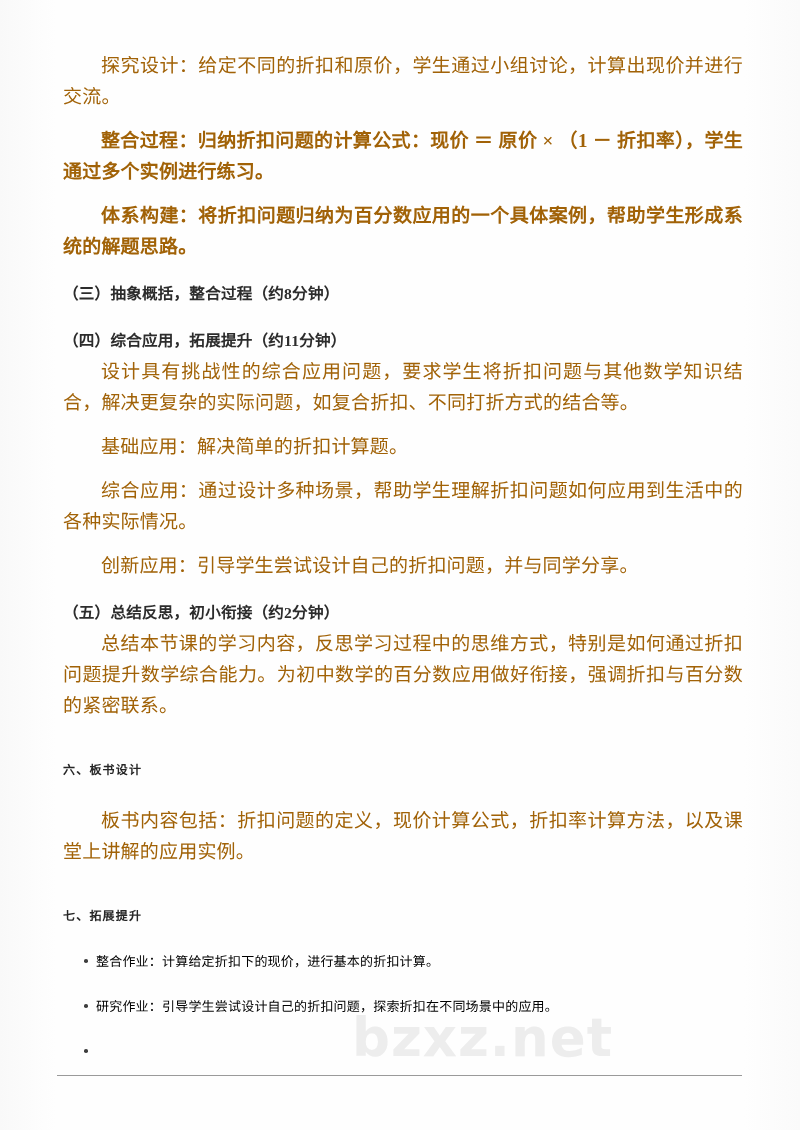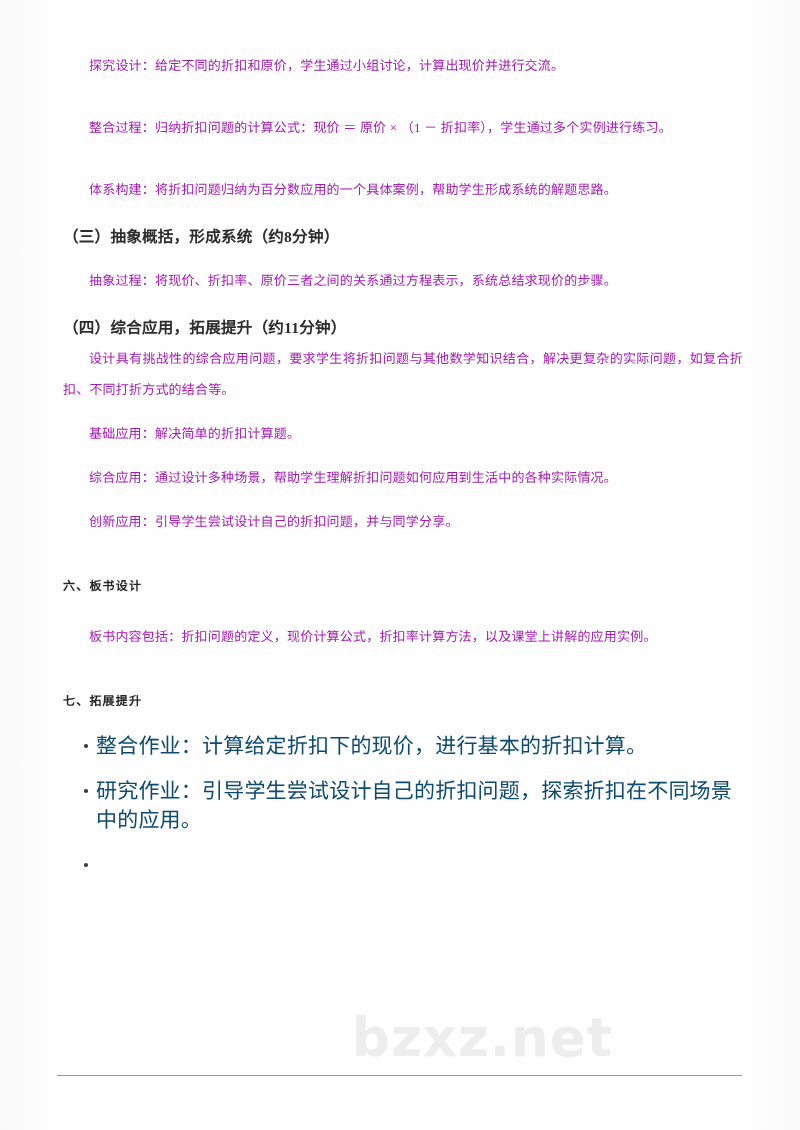--- a/index.html
+++ b/index.html
@@ -53,39 +53,40 @@
   .content {
     position: absolute;
     left: 63px;
     top: 0;
     width: 680px;
   }
 
   
   p {
     margin: 0;
-    font-size: 13px;
+    font-size: 19px;
     line-height: 31px;
     text-align: justify;
     text-justify: inter-ideograph;
-    color: #a21caf;
+    color: #a16207;
     letter-spacing: 0.2px;
   }
 
   .para-indent {
     text-indent: 2em;
   }
 
   .sub-item {
     text-indent: 2em;
     margin-top: 13px;
   }
 
   .spaced {
-    margin-top: 31px;
+    margin-top: 13px;
+    font-weight: bold;
   }
 
   
   .subhead {
     margin: 0;
     font-size: 15.6px;
     line-height: 30px;
     font-weight: 700;
     color: #2c2c2c;
     letter-spacing: 0.2px;
@@ -106,23 +107,23 @@
   
   ul.bullets {
     margin: 0;
     padding: 0;
     list-style: none;
   }
   ul.bullets li {
     position: relative;
     margin-top: 16px;
     padding-left: 33px;
-    font-size: 21px;
+    font-size: 13px;
     line-height: 29px;
-    color: #0c4a6e;
+    color: #000000;
     letter-spacing: 0.2px;
   }
   ul.bullets li .dot {
     position: absolute;
     left: 21px;
     top: 12px;
     width: 3.6px;
     height: 3.6px;
     border-radius: 50%;
     background: #3d3d3d;
@@ -163,32 +164,35 @@
 
   <div class="content flow-start">
 
     <p class="para-indent">探究设计：给定不同的折扣和原价，学生通过小组讨论，计算出现价并进行交流。</p>
 
     <p class="para-indent spaced">整合过程：归纳折扣问题的计算公式：现价 ＝ 原价 × （1 － 折扣率），学生通过多个实例进行练习。</p>
 
     <p class="para-indent spaced">体系构建：将折扣问题归纳为百分数应用的一个具体案例，帮助学生形成系统的解题思路。</p>
 
     <div class="subhead-wrap">
-      <p class="subhead">（三）抽象概括，形成系统（约8分钟）</p>
-      <p class="sub-item">抽象过程：将现价、折扣率、原价三者之间的关系通过方程表示，系统总结求现价的步骤。</p>
+      <p class="subhead">（三）抽象概括，整合过程（约8分钟）</p>
     </div>
 
     <div class="subhead-wrap">
       <p class="subhead">（四）综合应用，拓展提升（约11分钟）</p>
       <p class="para-indent">设计具有挑战性的综合应用问题，要求学生将折扣问题与其他数学知识结合，解决更复杂的实际问题，如复合折扣、不同打折方式的结合等。</p>
       <p class="sub-item">基础应用：解决简单的折扣计算题。</p>
       <p class="sub-item">综合应用：通过设计多种场景，帮助学生理解折扣问题如何应用到生活中的各种实际情况。</p>
       <p class="sub-item">创新应用：引导学生尝试设计自己的折扣问题，并与同学分享。</p>
     </div>
 
+    <div class="subhead-wrap">
+      <p class="subhead">（五）总结反思，初小衔接（约2分钟）</p>
+      <p class="para-indent">总结本节课的学习内容，反思学习过程中的思维方式，特别是如何通过折扣问题提升数学综合能力。为初中数学的百分数应用做好衔接，强调折扣与百分数的紧密联系。</p>
+    </div>
 
     <div class="section-head-wrap">
       <p class="section-head">六、板书设计</p>
       <p class="para-indent" style="margin-top:20px;">板书内容包括：折扣问题的定义，现价计算公式，折扣率计算方法，以及课堂上讲解的应用实例。</p>
     </div>
 
     <div class="section-head-wrap">
       <p class="section-head">七、拓展提升</p>
       <ul class="bullets">
         <li>

